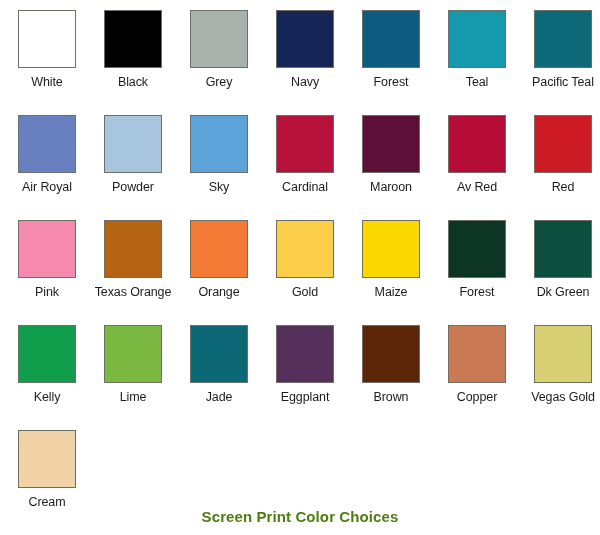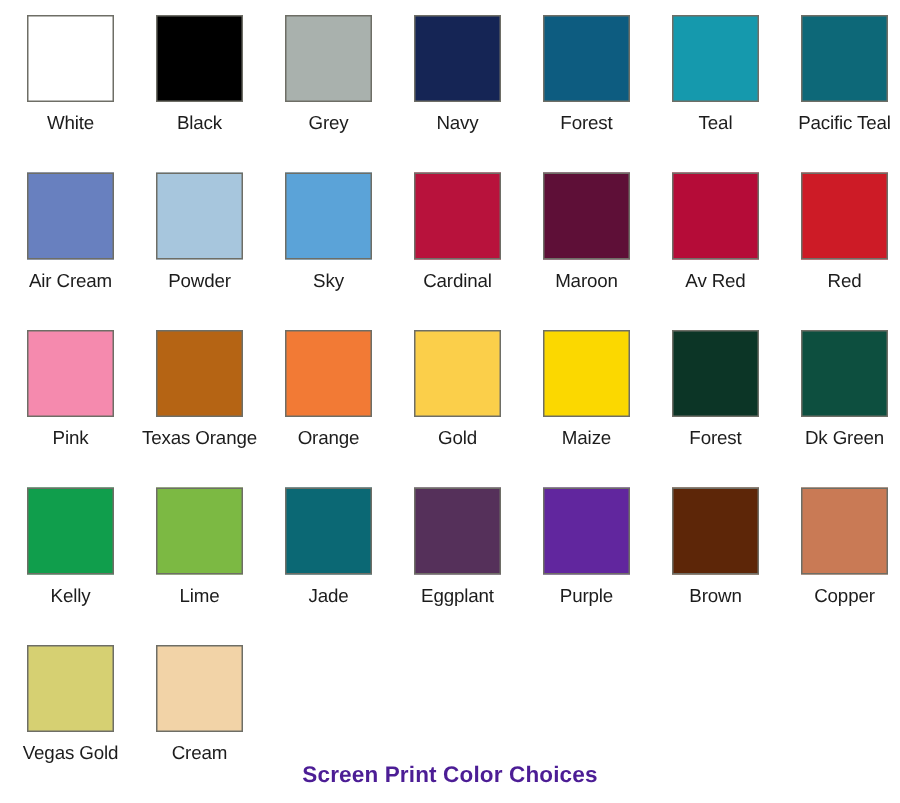--- a/index.html
+++ b/index.html
@@ -57,21 +57,21 @@
     letter-spacing: -0.1px;
   }
   .chart-title {
     position: absolute;
     left: 0;
     top: 508px;
     width: 600px;
     text-align: center;
     font-size: 15px;
     font-weight: bold;
-    color: #4c1d95;
+    color: #4d7c0f;
     letter-spacing: 0.1px;
   }
 </style>
 </head>
 <body>
 
 <div id="color-chart">
   <div class="swatch-grid">
       <div class="swatch-cell">
         <div class="swatch-chip" style="background-color: rgb(255, 255, 255);"></div>
@@ -96,21 +96,21 @@
       <div class="swatch-cell">
         <div class="swatch-chip" style="background-color: rgb(21, 153, 173);"></div>
         <div class="swatch-label">Teal</div>
       </div>
       <div class="swatch-cell">
         <div class="swatch-chip" style="background-color: rgb(13, 104, 120);"></div>
         <div class="swatch-label">Pacific Teal</div>
       </div>
       <div class="swatch-cell">
         <div class="swatch-chip" style="background-color: rgb(104, 128, 191);"></div>
-        <div class="swatch-label">Air Cream</div>
+        <div class="swatch-label">Air Royal</div>
       </div>
       <div class="swatch-cell">
         <div class="swatch-chip" style="background-color: rgb(167, 198, 221);"></div>
         <div class="swatch-label">Powder</div>
       </div>
       <div class="swatch-cell">
         <div class="swatch-chip" style="background-color: rgb(91, 163, 216);"></div>
         <div class="swatch-label">Sky</div>
       </div>
       <div class="swatch-cell">
@@ -167,24 +167,20 @@
       </div>
       <div class="swatch-cell">
         <div class="swatch-chip" style="background-color: rgb(11, 104, 116);"></div>
         <div class="swatch-label">Jade</div>
       </div>
       <div class="swatch-cell">
         <div class="swatch-chip" style="background-color: rgb(85, 48, 90);"></div>
         <div class="swatch-label">Eggplant</div>
       </div>
       <div class="swatch-cell">
-        <div class="swatch-chip" style="background-color: rgb(97, 38, 158);"></div>
-        <div class="swatch-label">Purple</div>
-      </div>
-      <div class="swatch-cell">
         <div class="swatch-chip" style="background-color: rgb(93, 38, 8);"></div>
         <div class="swatch-label">Brown</div>
       </div>
       <div class="swatch-cell">
         <div class="swatch-chip" style="background-color: rgb(201, 122, 85);"></div>
         <div class="swatch-label">Copper</div>
       </div>
       <div class="swatch-cell">
         <div class="swatch-chip" style="background-color: rgb(214, 208, 114);"></div>
         <div class="swatch-label">Vegas Gold</div>

